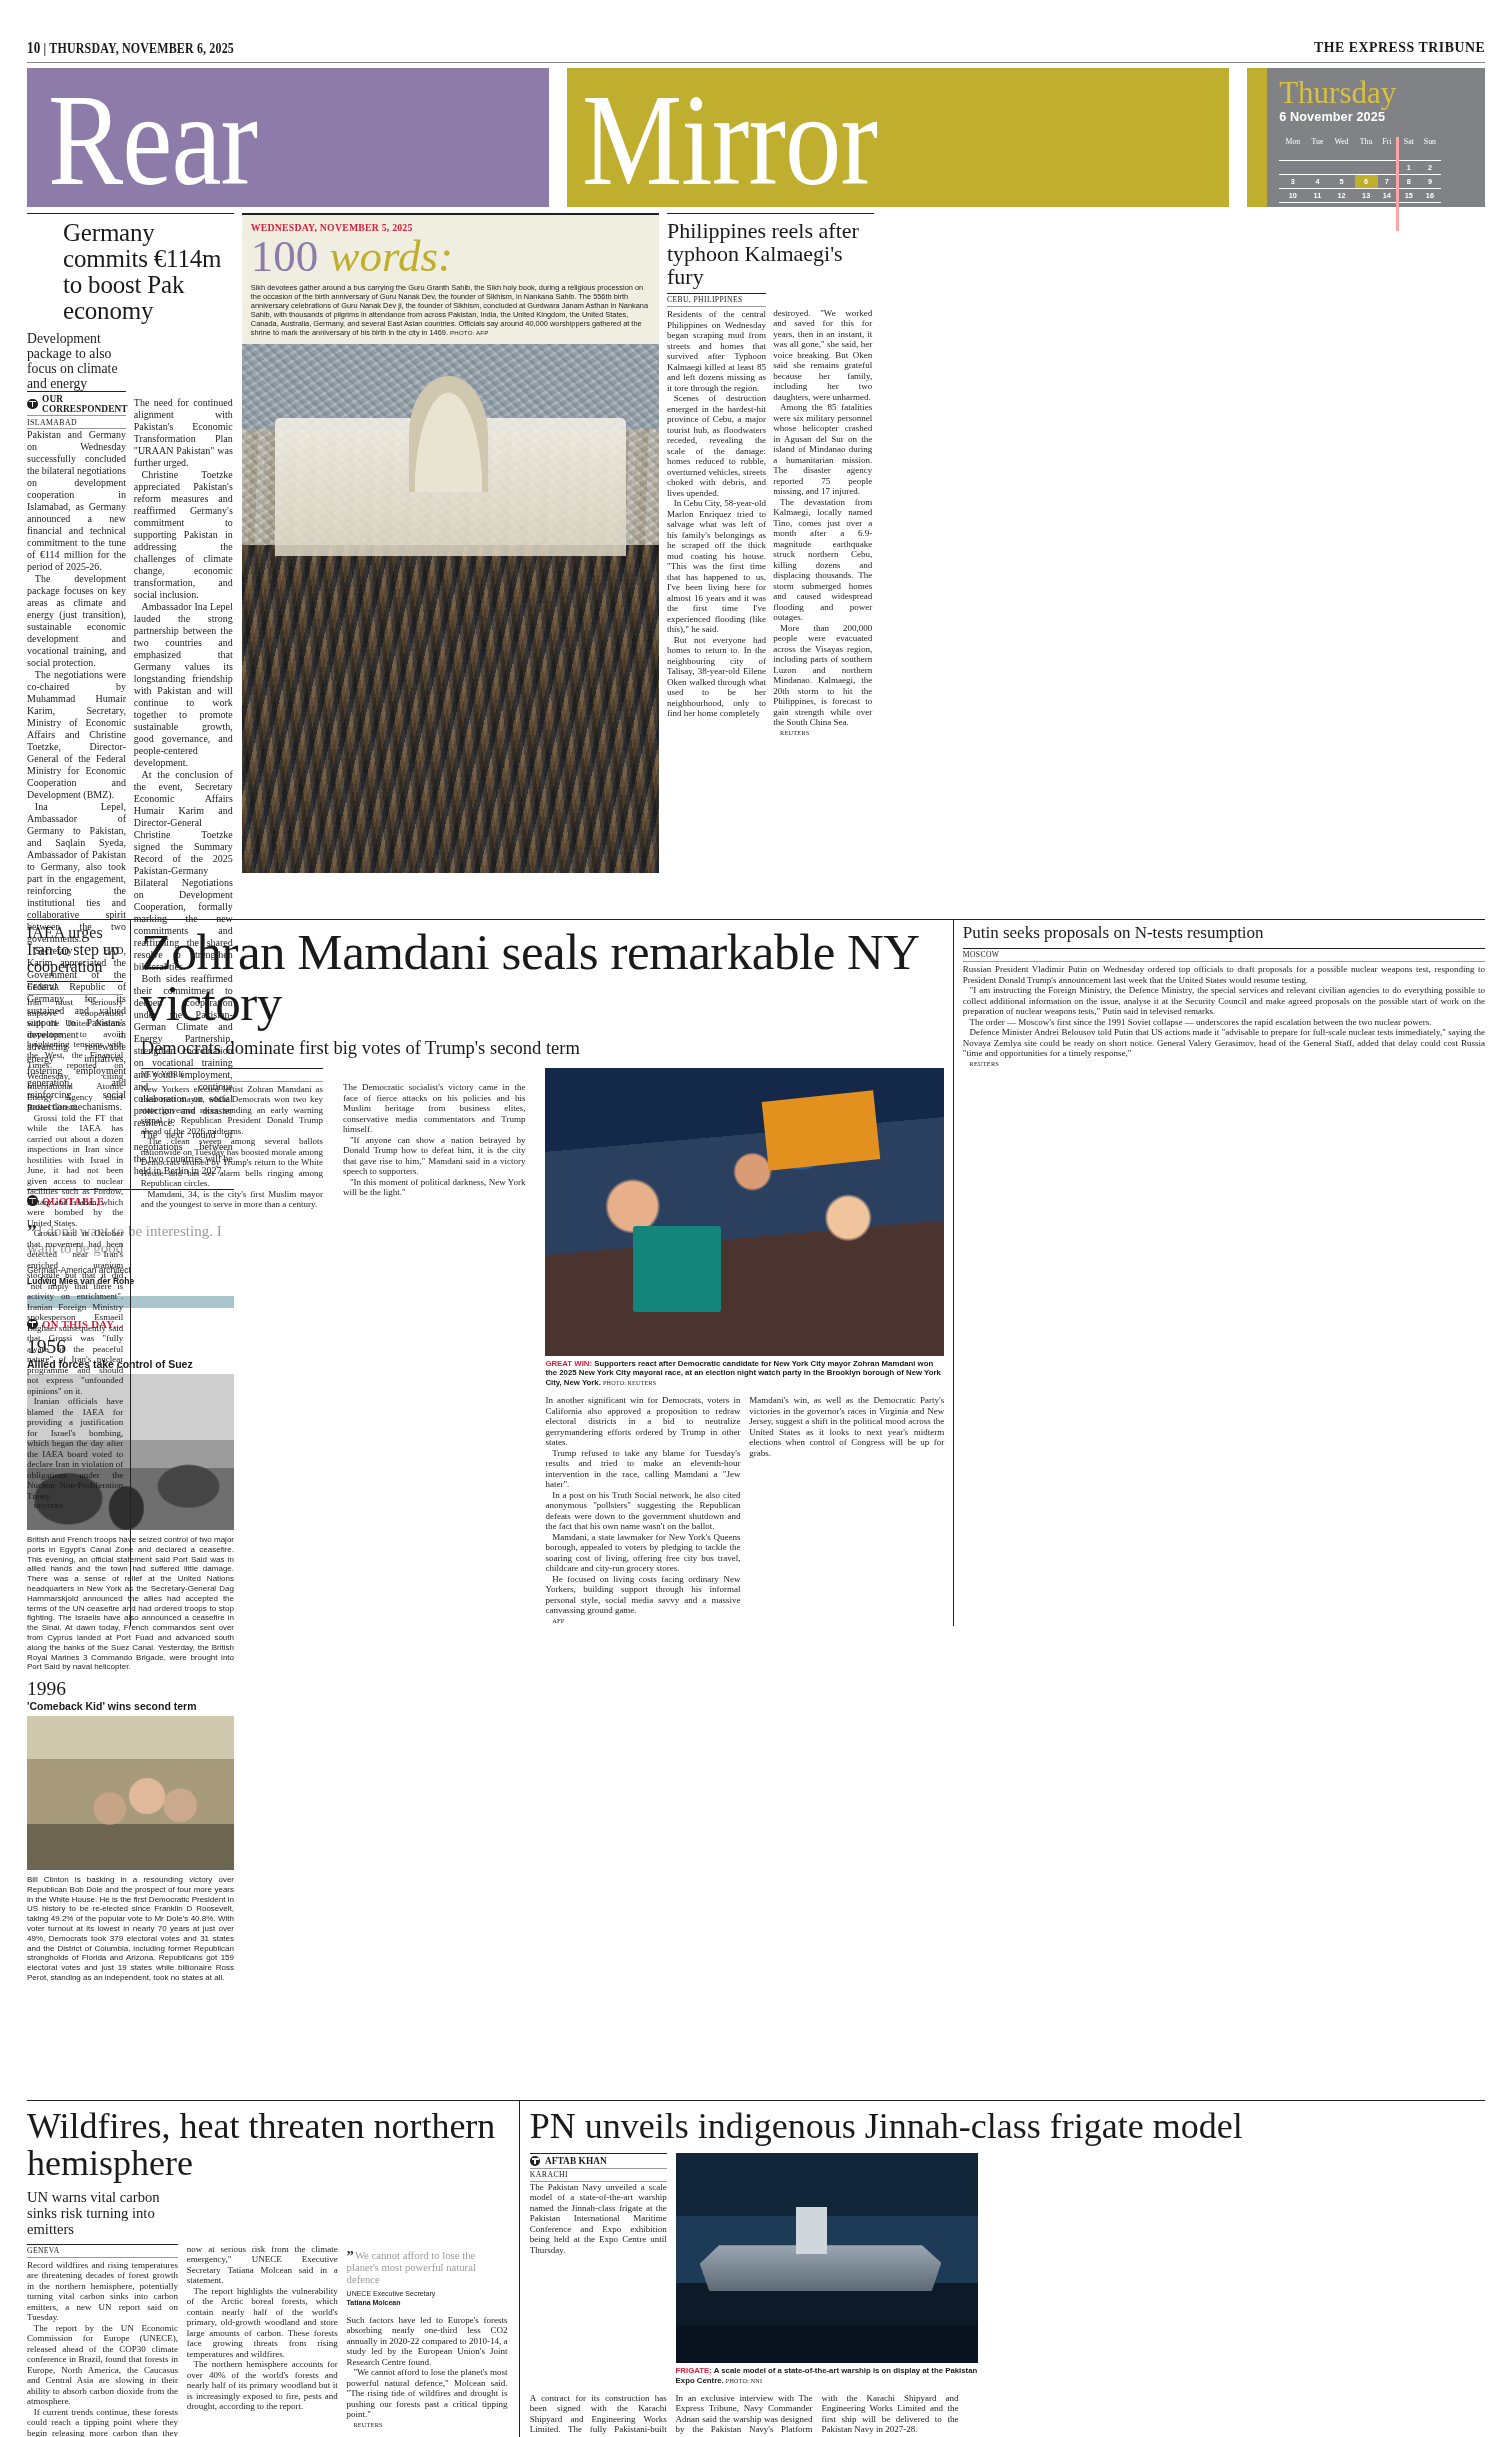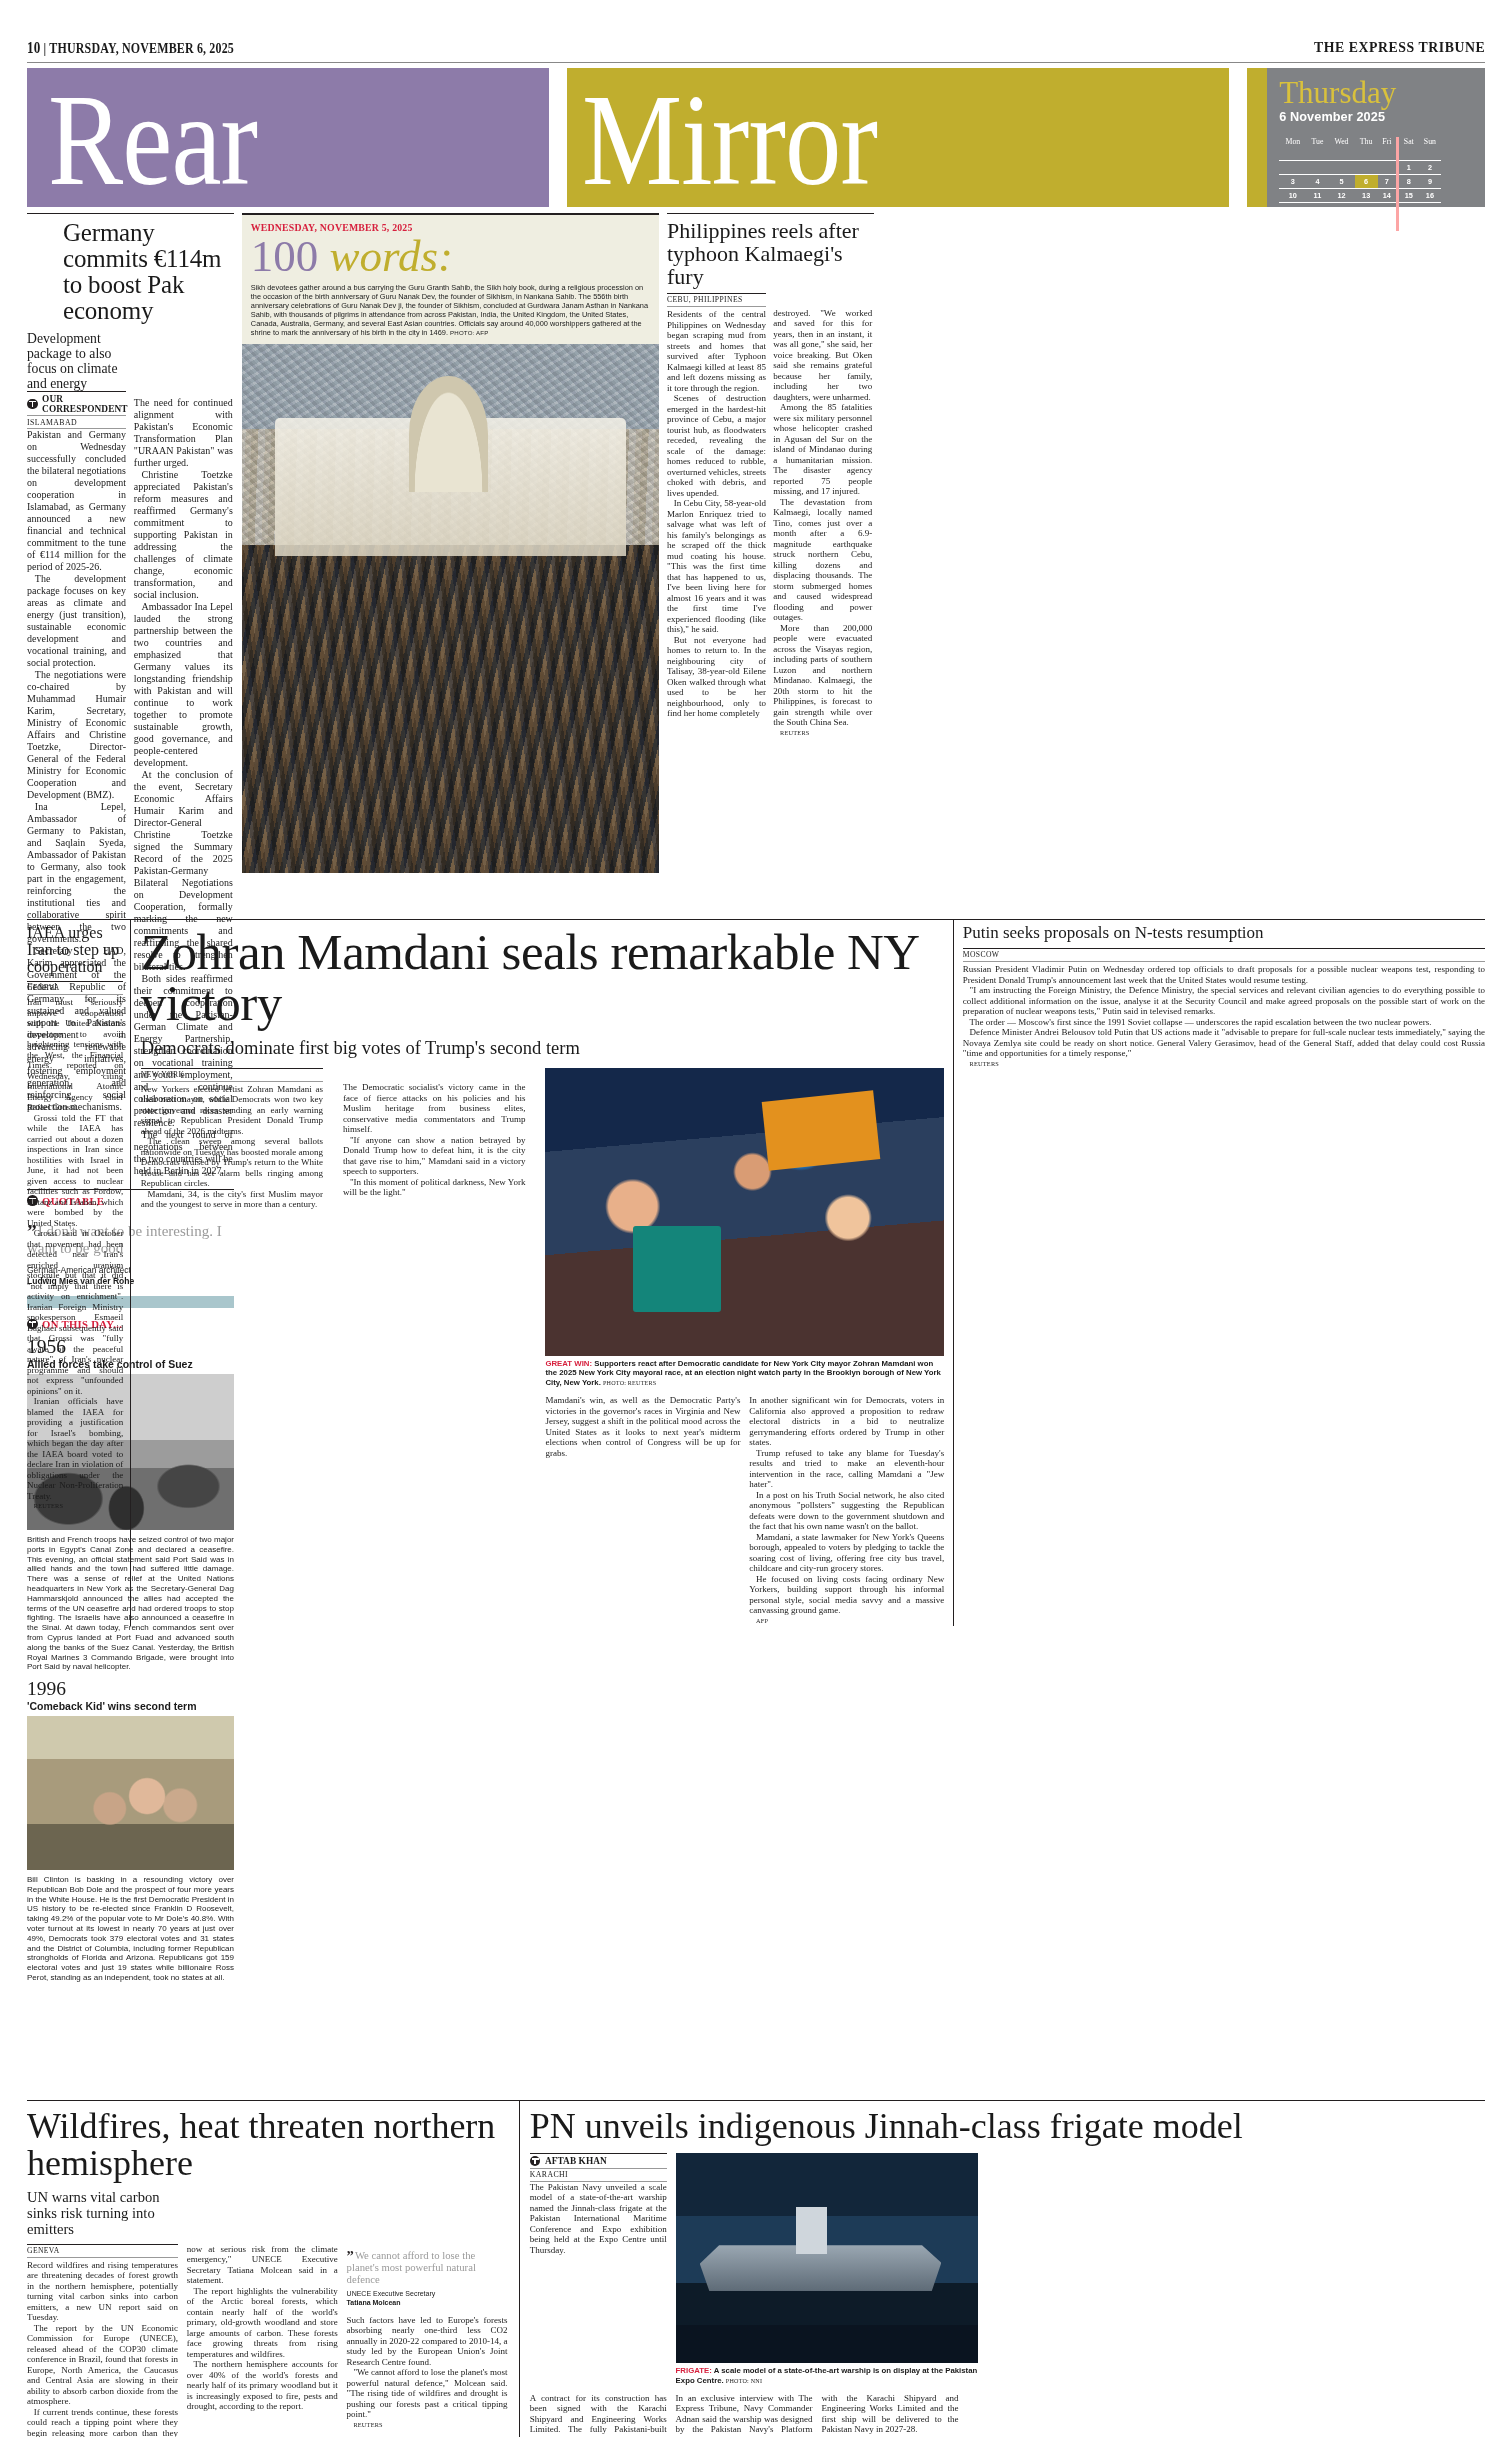--- a/index.html
+++ b/index.html
@@ -451,32 +451,32 @@
                 <div style="position:absolute;left:55%;top:10%;width:28%;height:24%;background:#e3911e;transform:rotate(-6deg);"></div>
                 <div style="position:absolute;left:22%;top:55%;width:22%;height:30%;background:#14857a;border-radius:2.9px;"></div>
               </div>
               <div class="capbold">
                 <span class="red">GREAT WIN:</span>
                 <span>Supporters react after Democratic candidate for New York City mayor Zohran Mamdani won the 2025 New York City mayoral race, at an election night watch party in the Brooklyn borough of New York City, New York.</span>
                 <span class="credit">PHOTO: REUTERS</span>
               </div>
               <div style="display:flex;gap:8.8px;margin-top:6.8px">
                 <div style="width:195px">
-                    <div class="body-col mini" id="mam-c3">
-                      <p>Mamdani's win, as well as the Democratic Party's victories in the governor's races in Virginia and New Jersey, suggest a shift in the political mood across the United States as it looks to next year's midterm elections when control of Congress will be up for grabs.</p>
-                    </div>
-                  </div>
-                <div style="width:195px">
                     <div class="body-col mini" id="mam-c4">
                       <p>In another significant win for Democrats, voters in California also approved a proposition to redraw electoral districts in a bid to neutralize gerrymandering efforts ordered by Trump in other states.</p>
                       <p>Trump refused to take any blame for Tuesday's results and tried to make an eleventh-hour intervention in the race, calling Mamdani a "Jew hater".</p>
                       <p>In a post on his Truth Social network, he also cited anonymous "pollsters" suggesting the Republican defeats were down to the government shutdown and the fact that his own name wasn't on the ballot.</p>
                       <p>Mamdani, a state lawmaker for New York's Queens borough, appealed to voters by pledging to tackle the soaring cost of living, offering free city bus travel, childcare and city-run grocery stores.</p>
                       <p>He focused on living costs facing ordinary New Yorkers, building support through his informal personal style, social media savvy and a massive canvassing ground game.</p>
                       <p style="font-size: 6.3px; letter-spacing: 0.2px; text-indent: 6.8px;">AFP</p>
+                    </div>
+                  </div>
+                <div style="width:195px">
+                    <div class="body-col mini" id="mam-c3">
+                      <p>Mamdani's win, as well as the Democratic Party's victories in the governor's races in Virginia and New Jersey, suggest a shift in the political mood across the United States as it looks to next year's midterm elections when control of Congress will be up for grabs.</p>
                     </div>
                   </div>
               </div>
             </div>
           </div>
         </div>
 
         <div class="col-putin">
           <h2 class="hd-putin">Putin seeks proposals on N-tests resumption</h2>
           <div class="place" style="margin-top:5.9px">MOSCOW</div>

